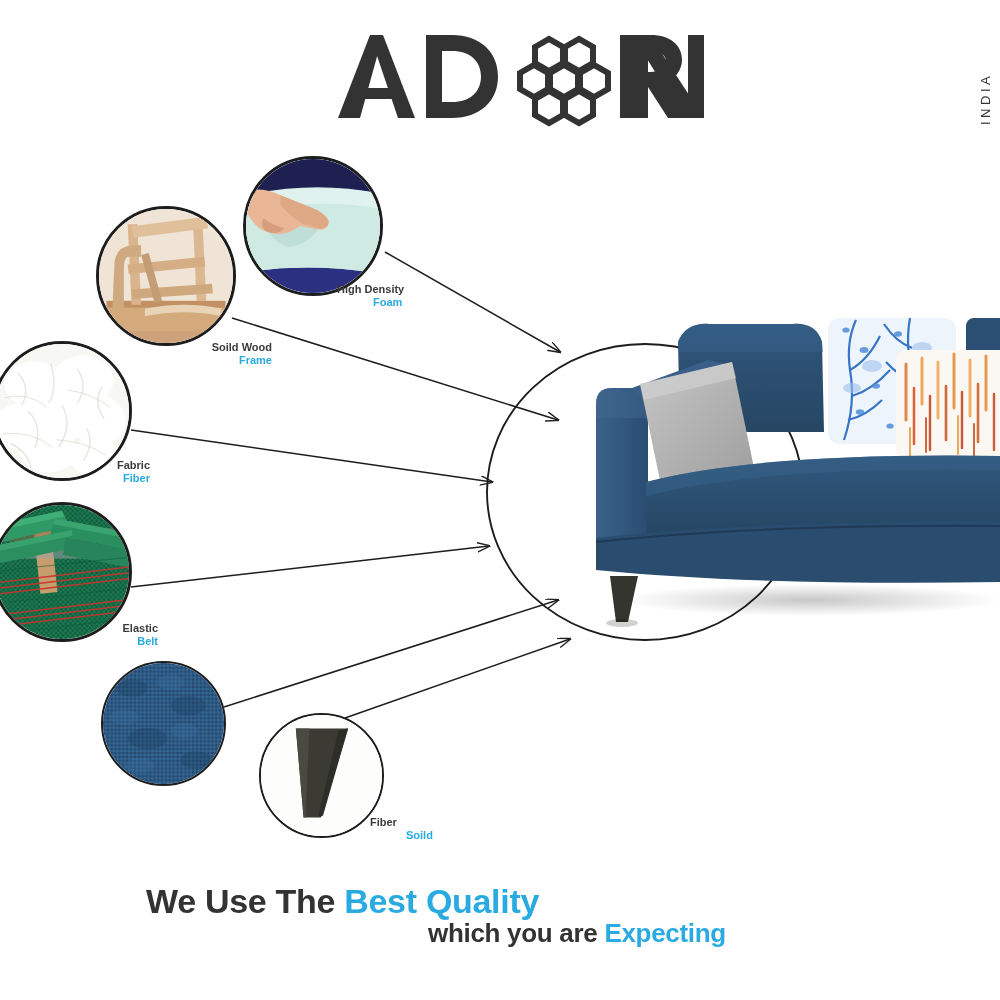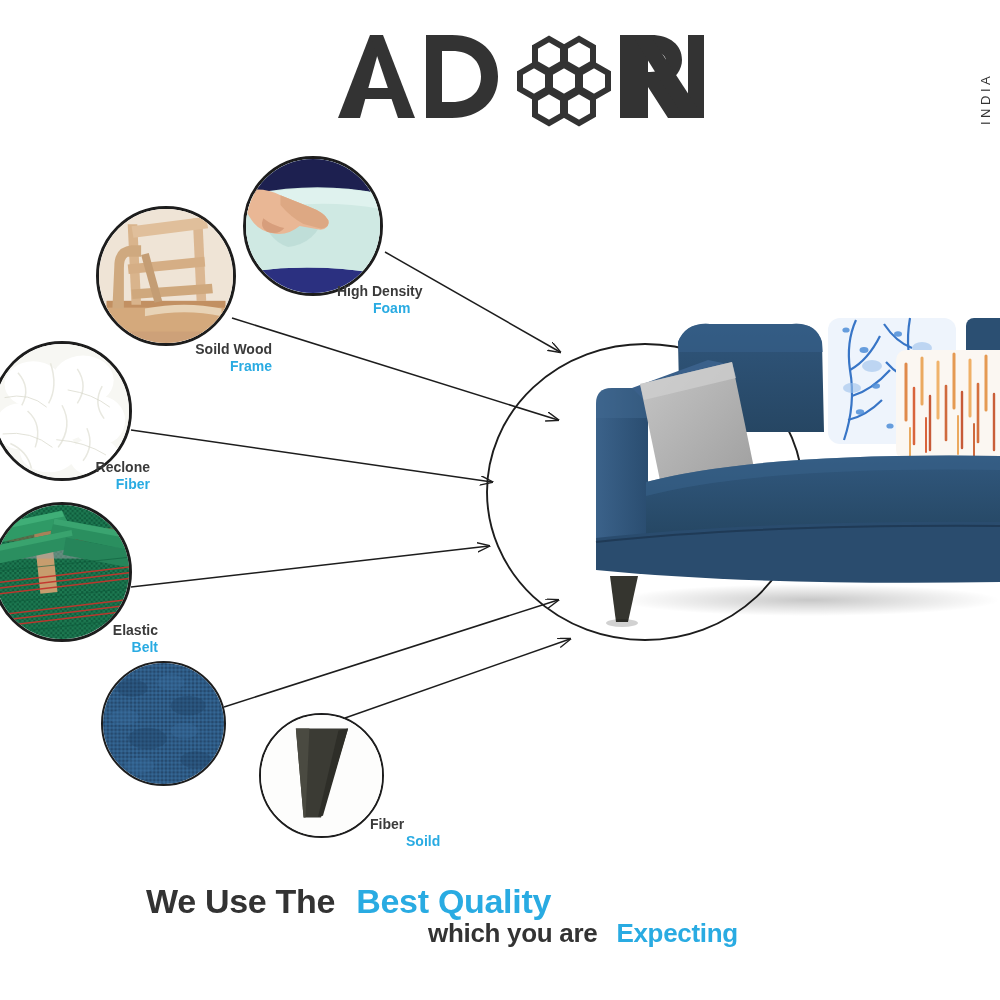--- a/index.html
+++ b/index.html
@@ -26,41 +26,41 @@
     overflow:hidden;
     border:3px solid #1d1d1d;
     background:#fff;
   }
   .feat-circle.thin { border-width:2px; }
   .circ-inner { position:absolute; inset:0; }
 
   
   .feat-label {
     position:absolute;
-    font-size:14px;
+    font-size:11px;
     font-weight:bold;
     line-height:1.22;
     color:#3a3a3a;
     white-space:nowrap;
   }
   .feat-label .l1 { display:block; color:#3a3a3a; }
   .feat-label .l2 { display:block; color:#29abe2;padding-left:36px; }
   .feat-label.ta-r { text-align:right; }
   .feat-label.ta-l { text-align:left; }
 
   
   #tagline {
     position:absolute; left:0; top:880px; width:1000px;
     text-align:center;
     font-weight:bold;
     letter-spacing:-0.3px;
   }
   #tag-line1 { font-size:34px; line-height:42px; color:#333333; position:absolute; left:146px; top:0; white-space:nowrap; }
   #tag-line2 { font-size:26px; line-height:42px; color:#333333; position:absolute; left:428px; top:32px; white-space:nowrap;text-align:right; }
-  .hl { color:#29abe2;margin-left:12px; }
+  .hl { color:#29abe2; }
 
   
   #sofa { position:absolute; left:560px; top:300px; width:445px; height:350px; }
 </style>
 </head>
 <body>
 
 <div id="stage">
 
   <div id="logo">
@@ -196,21 +196,21 @@
       </g>
       <g stroke="#d9d9cd" stroke-width="1" fill="none" opacity="0.8">
         <path d="M10,56 q26,-6 44,10"></path>
         <path d="M76,48 q26,4 44,18"></path>
         <path d="M8,94 q30,-4 52,14"></path>
         <path d="M64,100 q30,2 52,16"></path>
       </g>
     </svg>
   </div>
   <div class="feat-label ta-r" style="left:50px;top:459px;width:100px;">
-    <span class="l1">Reclone</span>
+    <span class="l1">Fabric</span>
     <span class="l2">Fiber</span>
   </div>
 
   <div class="feat-circle" style="left:-8px;top:502px;width:140px;height:140px;">
     <svg class="circ-inner" viewBox="0 0 140 140" preserveAspectRatio="none">
       <defs>
         <pattern id="weave" width="5" height="5" patternUnits="userSpaceOnUse">
           <rect width="5" height="5" fill="#1d7a52"></rect>
           <rect width="2.4" height="2.4" fill="#14percent" opacity="0"></rect>
           <rect x="0" y="0" width="2.4" height="2.4" fill="#0f5c3c"></rect>

